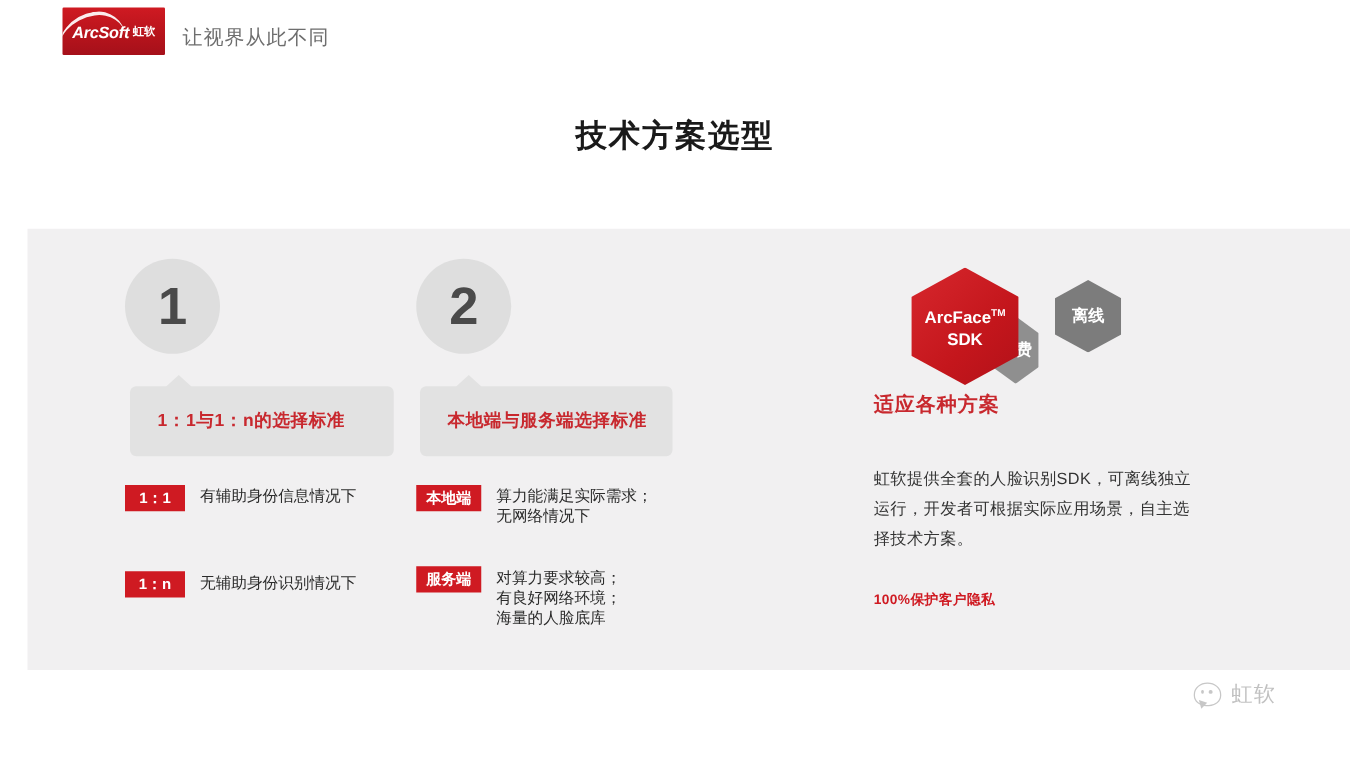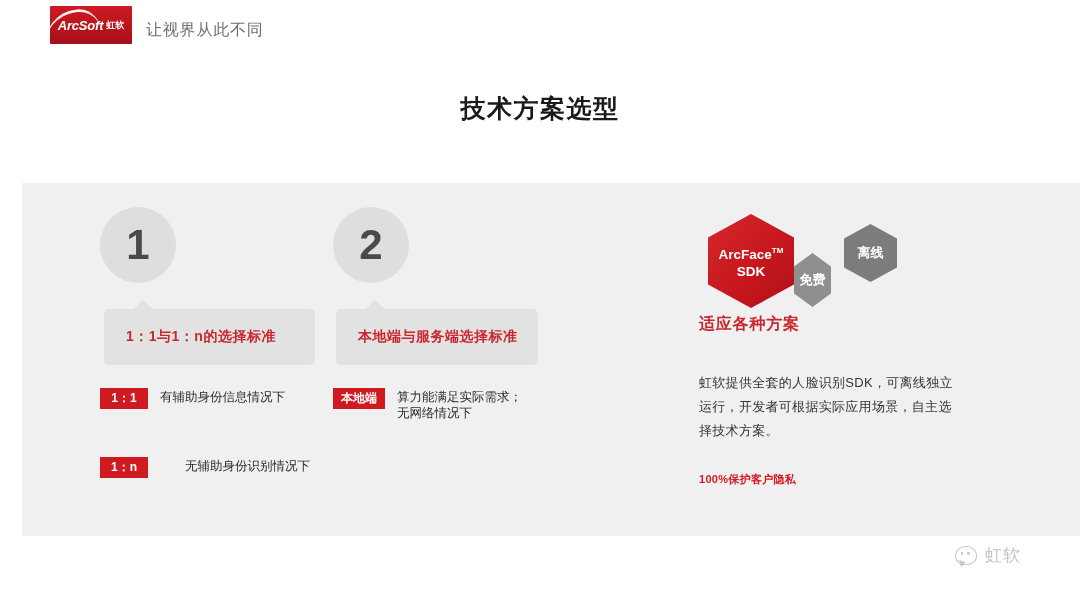--- a/index.html
+++ b/index.html
@@ -105,33 +105,33 @@
     line-height: 15px;
     white-space: nowrap;
     flex: 0 0 auto;
   }
   .btext {
     color: #2b2b2b; font-size: 12.5px; line-height: 16px;
     margin-left: 12px; white-space: pre-line;
     padding-top: 1px;
   }
   .brow-1a { left: 100px; top: 388px; }
-  .brow-1b { left: 100px; top: 457px; gap: 25px; }
+  .brow-1b { left: 100px; top: 457px; }
   .brow-2a { left: 333px; top: 388px; }
   .brow-2b { left: 333px; top: 453px; }
 
   
   .hex {
     position: absolute;
     display: flex; align-items: center; justify-content: center;
     text-align: center;
     clip-path: polygon(50% 0%, 100% 25%, 100% 75%, 50% 100%, 0% 75%, 0% 25%);
   }
   .hex-main {
-    left: 708px; top: 214px; width: 86px; height: 94px;
+    left: 729px; top: 214px; width: 86px; height: 94px;
     background: linear-gradient(135deg, #d7272d 0%, #c4161c 60%, #b21119 100%);
   }
   .hex-main .hl {
     color: #ffffff; font-size: 13.5px; font-weight: bold; line-height: 17px;
   }
   .hex-main .sup { font-size: 8px; vertical-align: super; }
   .hex-g1 {
     left: 794px; top: 253px; width: 37px; height: 54px;
     background: #8f8f8f;
   }
@@ -227,20 +227,26 @@
   </div>
   <div class="callout callout-2">
     <div class="arrow"></div>
     <div class="ctext">本地端与服务端选择标准</div>
   </div>
   <div class="brow brow-2a">
     <div class="badge">本地端</div>
     <div class="btext">算力能满足实际需求；
 无网络情况下</div>
   </div>
+  <div class="brow brow-2b">
+    <div class="badge">服务端</div>
+    <div class="btext">对算力要求较高；
+有良好网络环境；
+海量的人脸底库</div>
+  </div>
 
   <div class="hex hex-g2">
     <div class="hl">离线</div>
   </div>
   <div class="hex hex-g1">
     <div class="hl">免费</div>
   </div>
   <div class="hex hex-main">
     <div class="hl">
       <span>ArcFace</span><span class="sup">TM</span><br>

